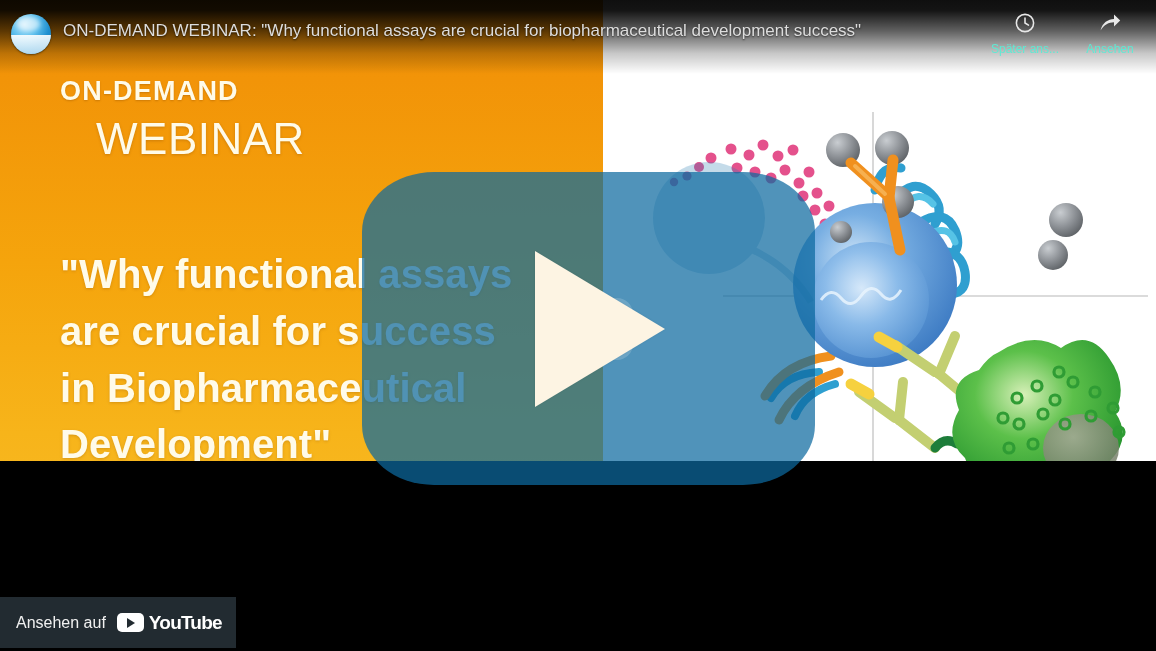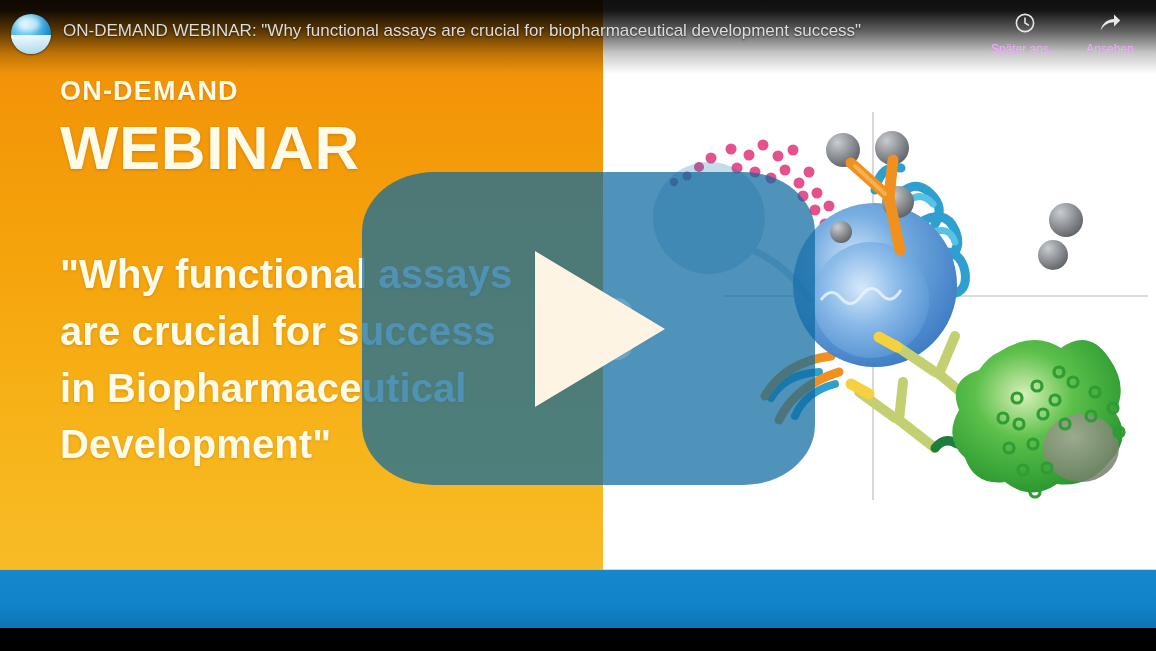--- a/index.html
+++ b/index.html
@@ -1,35 +1,35 @@
 <!DOCTYPE html>
 <html><head>
 <meta charset="utf-8">
 <style>
   html,body{margin:0;padding:0;background:#000;}
   body{width:1156px;height:651px;overflow:hidden;font-family:"Liberation Sans",sans-serif;}
 
   .player{position:relative;width:1156px;height:651px;background:#000;overflow:hidden;}
 
   
-  .thumb{position:absolute;left:0;top:0;width:1156px;height:651px;background:#fff;overflow:hidden;}
+  .thumb{position:absolute;left:0;top:0;width:1156px;height:461px;background:#fff;overflow:hidden;}
   .thumb-white{position:absolute;left:0;top:0;width:1156px;height:570px;background:#ffffff;}
   .thumb-orange{position:absolute;left:0;top:0;width:603px;height:570px;
      background:linear-gradient(180deg,#ef8f07 0%,#f29408 14%,#f5a40c 46%,#f7b41a 76%,#f8bb26 100%);}
   .thumb-bluebar{position:absolute;left:0;top:570px;width:1156px;height:58px;
      background:linear-gradient(180deg,#1487cd 0%,#1183c9 60%,#0e74b4 100%);}
   .thumb-blackbot{position:absolute;left:0;top:628px;width:1156px;height:23px;background:#000;}
   .bluebar-hl{position:absolute;left:0;top:569px;width:1156px;height:2px;background:#79c6ef;opacity:.55;}
 
   
   .slide-txt{position:absolute;left:60px;top:78px;width:560px;color:#fffbe9;}
   .sl-ondemand{font-size:27px;font-weight:700;letter-spacing:1.2px;line-height:1;
      text-shadow:0 1px 2px rgba(120,60,0,.30);}
-  .sl-webinar{font-size:62px;font-weight:700;letter-spacing:.5px;line-height:1.04;margin-top:11px;
-     text-shadow:0 1px 3px rgba(120,60,0,.30);}
+  .sl-webinar{font-size:44px;font-weight:400;letter-spacing:.5px;line-height:1.04;margin-top:11px;
+     text-shadow:0 1px 3px rgba(120,60,0,.30);margin-left:36px;}
   .sl-quote{position:absolute;left:60px;top:246px;width:600px;color:#fffbe9;
      font-size:40px;font-weight:600;line-height:1.42;letter-spacing:.1px;
      text-shadow:0 1px 3px rgba(120,60,0,.25);white-space:pre-line;}
 
   
   .sci{position:absolute;left:603px;top:0;width:553px;height:570px;}
   .sci svg{position:absolute;left:0;top:0;}
 
   
   .playbtn{position:absolute;left:362px;top:172px;width:453px;height:313px;
@@ -57,21 +57,21 @@
      background:linear-gradient(180deg,rgba(255,255,255,.90) 0%,rgba(214,238,250,.80) 100%);}
   .avatar .gloss{position:absolute;left:16%;top:8%;width:56%;height:34%;border-radius:50%;
      background:rgba(255,255,255,.55);filter:blur(2px);}
   .vid-title{position:absolute;left:63px;top:19px;width:900px;color:#ddd;
      font-size:17px;font-weight:400;line-height:24px;white-space:nowrap;overflow:hidden;
      text-shadow:0 1px 2px rgba(0,0,0,.65);cursor:pointer;}
 
   .topact{position:absolute;top:10px;display:flex;flex-direction:column;align-items:center;
      cursor:pointer;width:80px;}
   .topact .ico{height:26px;display:flex;align-items:center;justify-content:center;}
-  .topact .lbl{margin-top:6px;font-size:12px;color:#f0abfc;line-height:14px;
+  .topact .lbl{margin-top:6px;font-size:12px;color:#5eead4;line-height:14px;
      max-width:76px;overflow:hidden;text-overflow:ellipsis;white-space:nowrap;text-align:center;}
   .act-later{left:985px;}
   .act-share{left:1070px;}
 
   
   .watch-yt{position:absolute;left:0;top:597px;height:51px;padding:0 14px 0 16px;
      display:flex;align-items:center;gap:11px;background:#222b31;cursor:pointer;}
   .watch-yt .wtxt{color:#f1f1f1;font-size:16px;line-height:18px;white-space:nowrap;}
   .yt-logo{display:flex;align-items:center;gap:5px;}
   .yt-logo .badge{width:27px;height:19px;border-radius:5px;background:#fff;
@@ -282,14 +282,23 @@
     <div class="topact act-share">
       <span class="ico">
         <svg width="24" height="22" viewBox="0 0 24 22">
           <path d="M2.5 18.5 C4.5 10.5 10 7.3 16 7.0 L16 2.6 L22.2 8.6 L16 14.6 L16 10.3 C10.8 10.4 6.2 12.6 2.5 18.5 Z" fill="#e8e8e8"></path>
         </svg>
       </span>
       <span class="lbl">Ansehen</span>
     </div>
   </div>
 
+  <div class="watch-yt">
+    <span class="wtxt">Ansehen auf</span>
+    <span class="yt-logo">
+      <span class="badge">
+          <i></i>
+        </span>
+      <span class="word">YouTube</span>
+    </span>
+  </div>
 
 </div>
 
 </body></html>

